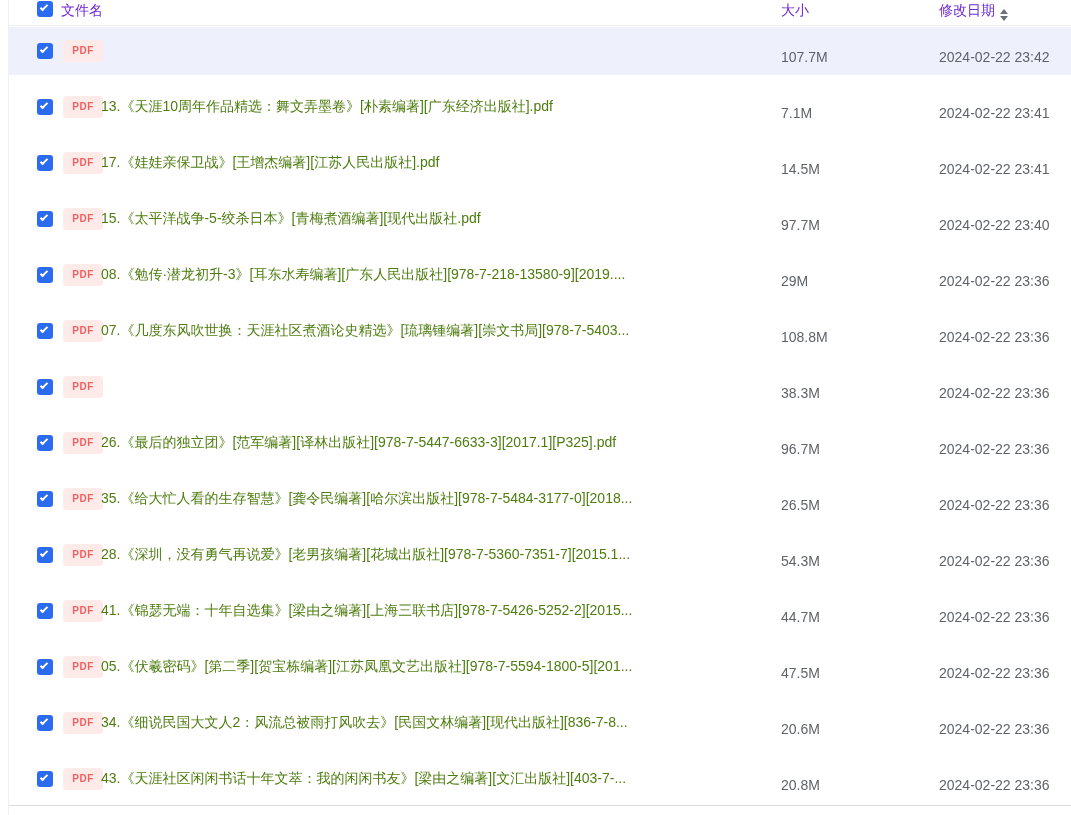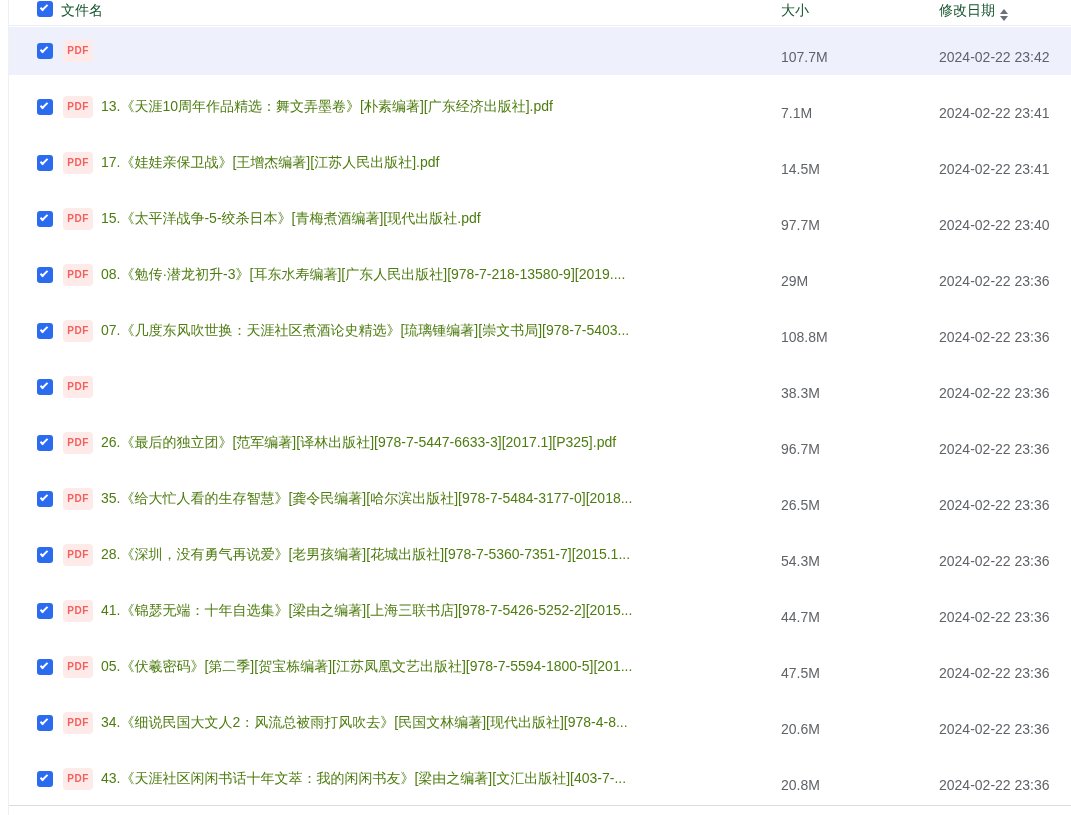--- a/index.html
+++ b/index.html
@@ -2,21 +2,21 @@
 <html><head>
 <meta charset="utf-8">
 <style>
   * { margin:0; padding:0; box-sizing:border-box; }
   html,body { width:1071px; height:815px; overflow:hidden; background:#fff;
     font-family:"Liberation Sans","DejaVu Sans",sans-serif; }
   .sheet { position:absolute; left:8px; top:0; right:0; bottom:0;
     border-left:1px solid #eef0f5; }
   
   .thead { position:relative; height:26px; border-bottom:1px solid #ebeef5;
-    color:#14532d; font-size:14px; overflow:hidden; }
+    color:#6d28d9; font-size:14px; overflow:hidden; }
   .thead .label { position:absolute; top:2px; }
   .col-name-label { left:52px; }
   .cell-size { position:absolute; left:772px; }
   .cell-date { position:absolute; left:930px; white-space:nowrap; }
   .thead .cell-size, .thead .cell-date { top:2px; }
   
   .checkbox { position:absolute; left:28px; width:16px; height:16px;
     background:#2b6bf0; border-radius:3px; cursor:pointer; }
   .check-icon { position:absolute; left:3px; top:4px; width:8px; height:4px;
     border-left:2px solid #fff; border-bottom:2px solid #fff;
@@ -26,21 +26,21 @@
   .sort-caret { display:inline-flex; flex-direction:column; gap:2px;
     margin-left:5px; vertical-align:1px; }
   .sort-caret i { display:block; width:0; height:0;
     border-left:4px solid transparent; border-right:4px solid transparent; }
   .caret-up { border-bottom:5px solid #6c7078; }
   .caret-down { border-top:5px solid #6c7078; }
   
   .tbody { padding-top:1px; }
   .file-row { position:relative; height:48px; margin-bottom:8px; }
   .file-row .checkbox { top:16px; }
-  .badge { position:absolute; left:54px; top:13px; width:30px; height:22px;
+  .badge { position:absolute; left:54px; top:13px; width:40px; height:22px;
     background:#fdeae9; color:#f25f5f; border-radius:4px; font-size:10px;
     font-weight:bold; text-align:center; line-height:22px; letter-spacing:.5px; }
   .fname { position:absolute; left:92px; top:15px; right:300px; font-size:14px;
     color:#4d7c0f; white-space:nowrap; overflow:hidden; cursor:pointer; }
   .file-row .cell-size, .file-row .cell-date { top:16px; font-size:14px;
     color:#5f6368;margin-top:6px; }
   .file-row.selected { background:#eef1fb; }
   .file-row.selected .fname { color:#3e6ef5; }
   .bottom-line { position:absolute; left:0; right:0; top:805px; height:0;
     border-top:1px solid #d9dce2; }
@@ -167,21 +167,21 @@
     <span class="badge">PDF</span>
     <span class="fname">05.《伏羲密码》[第二季][贺宝栋编著][江苏凤凰文艺出版社][978-7-5594-1800-5][201...</span>
     <span class="cell-size">47.5M</span>
     <span class="cell-date">2024-02-22 23:36</span>
   </div>
       <div class="file-row">
     <span class="checkbox">
       <span class="check-icon"></span>
     </span>
     <span class="badge">PDF</span>
-    <span class="fname">34.《细说民国大文人2：风流总被雨打风吹去》[民国文林编著][现代出版社][978-4-8...</span>
+    <span class="fname">34.《细说民国大文人2：风流总被雨打风吹去》[民国文林编著][现代出版社][836-7-8...</span>
     <span class="cell-size">20.6M</span>
     <span class="cell-date">2024-02-22 23:36</span>
   </div>
       <div class="file-row">
     <span class="checkbox">
       <span class="check-icon"></span>
     </span>
     <span class="badge">PDF</span>
     <span class="fname">43.《天涯社区闲闲书话十年文萃：我的闲闲书友》[梁由之编著][文汇出版社][403-7-...</span>
     <span class="cell-size">20.8M</span>

